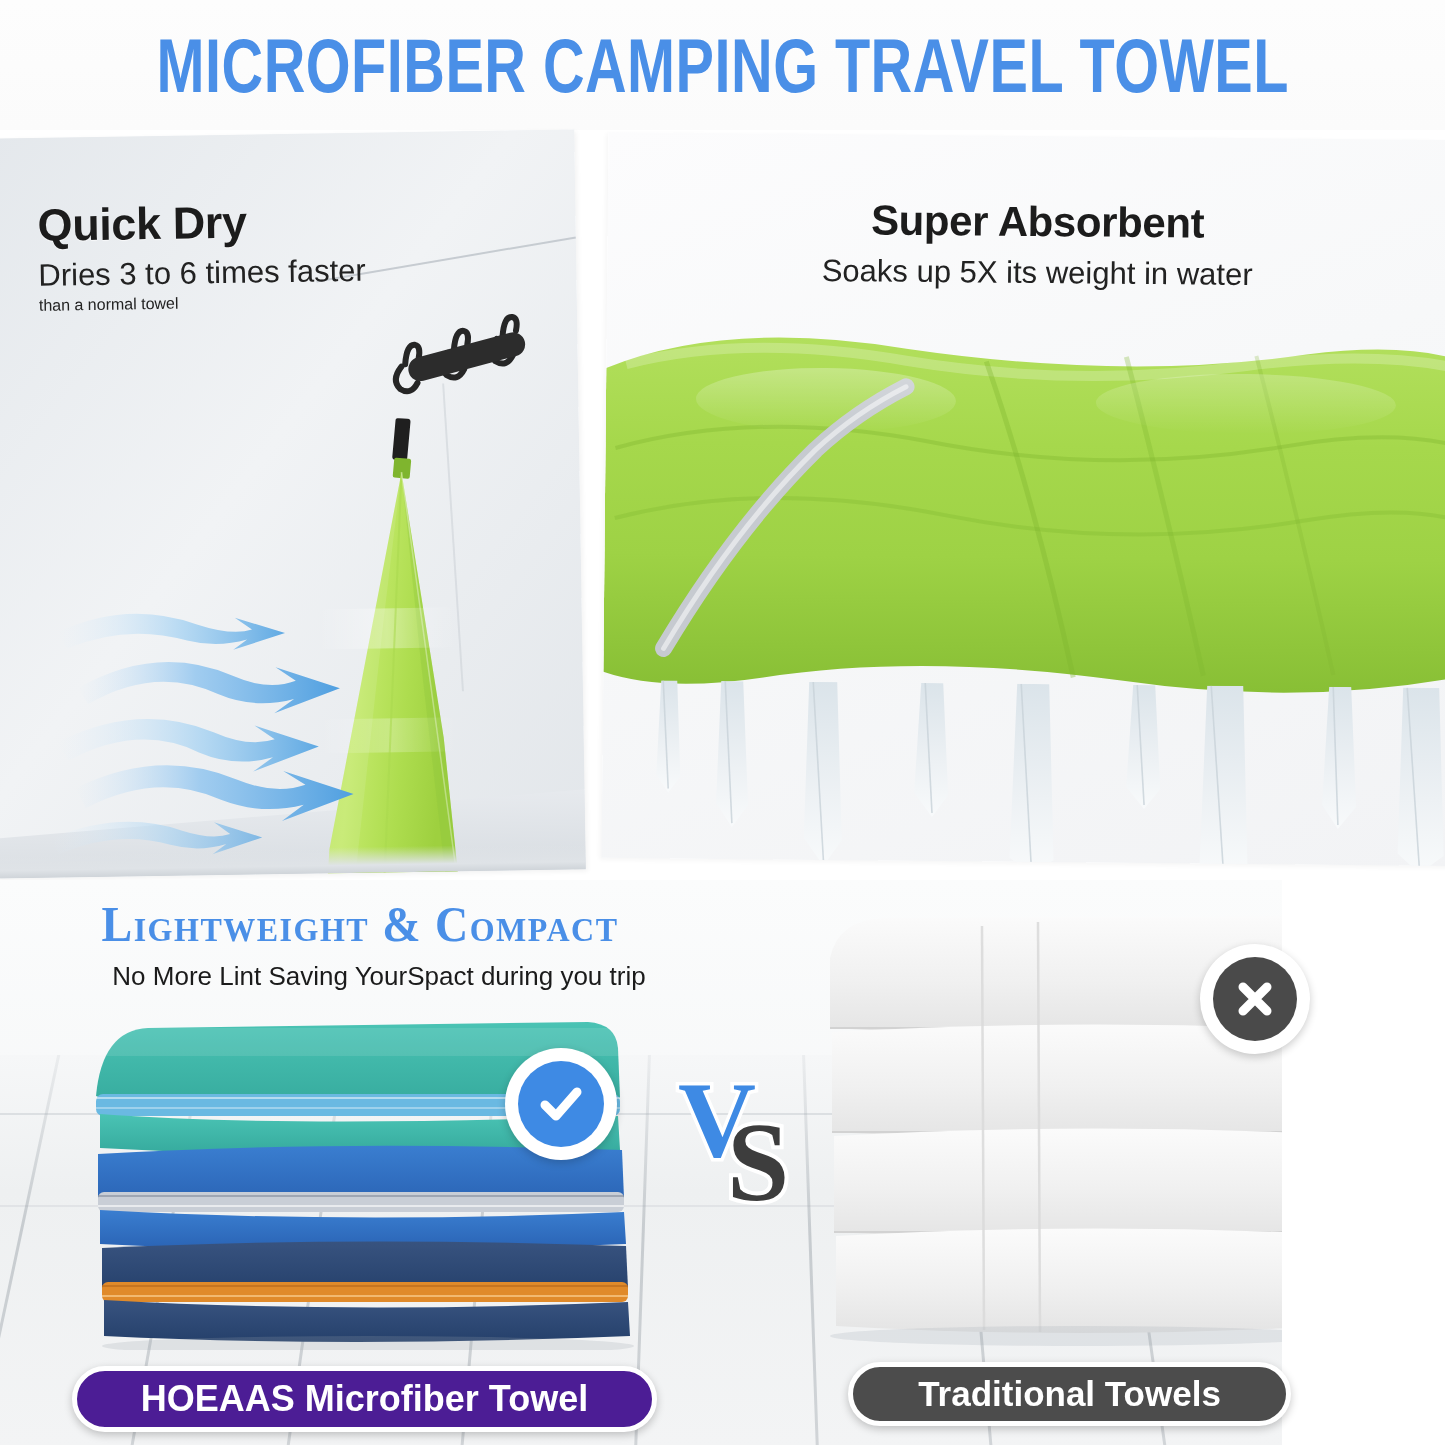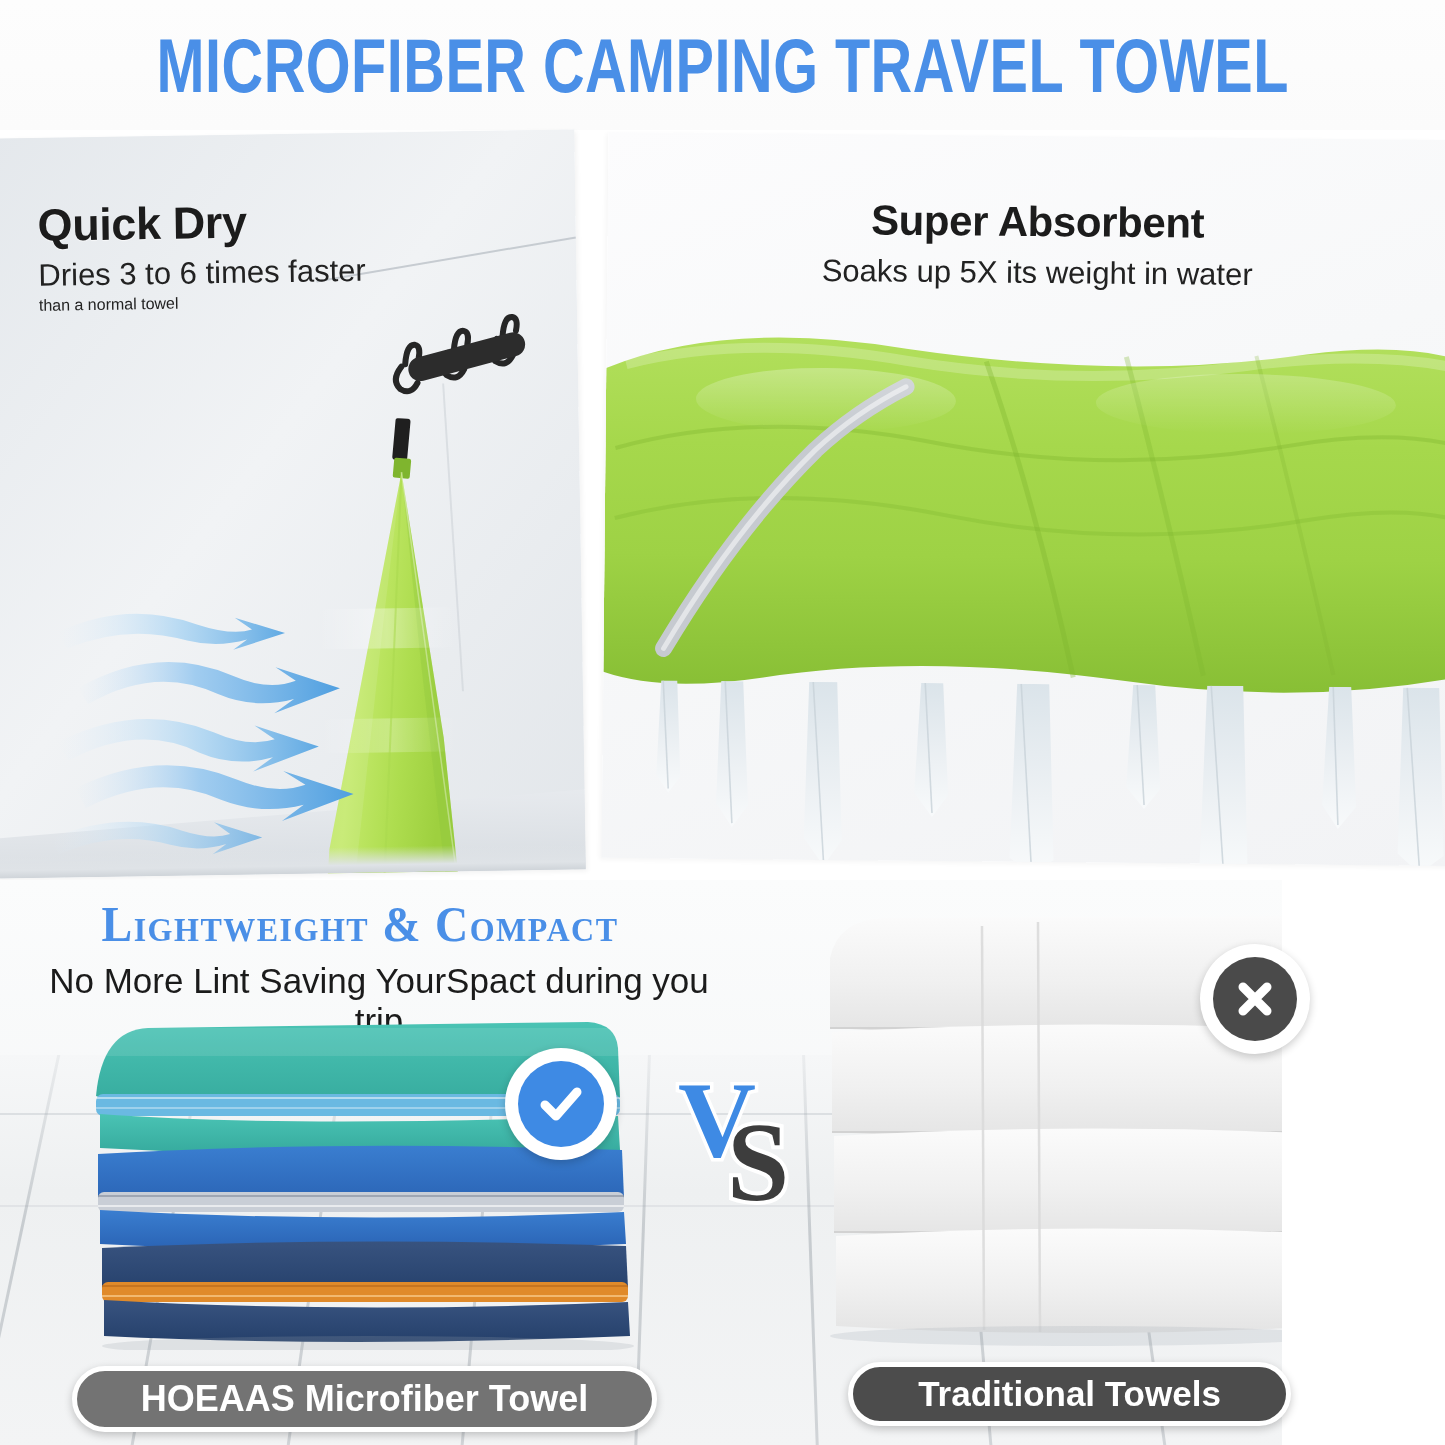--- a/index.html
+++ b/index.html
@@ -100,21 +100,21 @@
     background:rgba(160,168,175,.28);
   }
 
   #lw-head{ position:absolute; left:0; top:18px; width:720px; text-align:center; }
   #lw-title{
     font-family:"Liberation Serif", serif;
     font-weight:bold; font-size:46px; color:#4a8fe7;
     font-variant:small-caps; letter-spacing:1.5px;
     transform:scaleY(1.08);
   }
-  #lw-sub{ font-size:35px; color:#1b1b1b; margin-top:10px;padding-left:38px; }
+  #lw-sub{ font-size:26px; color:#1b1b1b; margin-top:10px;padding-left:38px; }
 
   
   #stack-micro{ position:absolute; left:88px; top:140px; width:560px; height:330px; }
   #stack-trad{ position:absolute; left:818px; top:30px; width:520px; height:440px; }
 
   .badge-circle{
     position:absolute; border-radius:50%;
     display:flex; align-items:center; justify-content:center;
     box-shadow:0 3px 8px rgba(0,0,0,.20);
   }
@@ -142,21 +142,21 @@
   .pill{
     position:absolute; border-radius:48px;
     display:flex; align-items:center; justify-content:center;
     color:#fff; font-weight:bold;
     border:5px solid #fff;
     box-shadow:0 3px 9px rgba(0,0,0,.22);
     z-index:50;
   }
   #pill-micro{
     left:72px; top:1366px; width:585px; height:66px;
-    background:#737373; font-size:36px;
+    background:#4c1d95; font-size:36px;
   }
   #pill-trad{
     left:848px; top:1362px; width:443px; height:64px;
     background:#4c4c4c; font-size:35px;
   }
 </style>
 </head>
 <body>
 
 <div id="title-bar">

